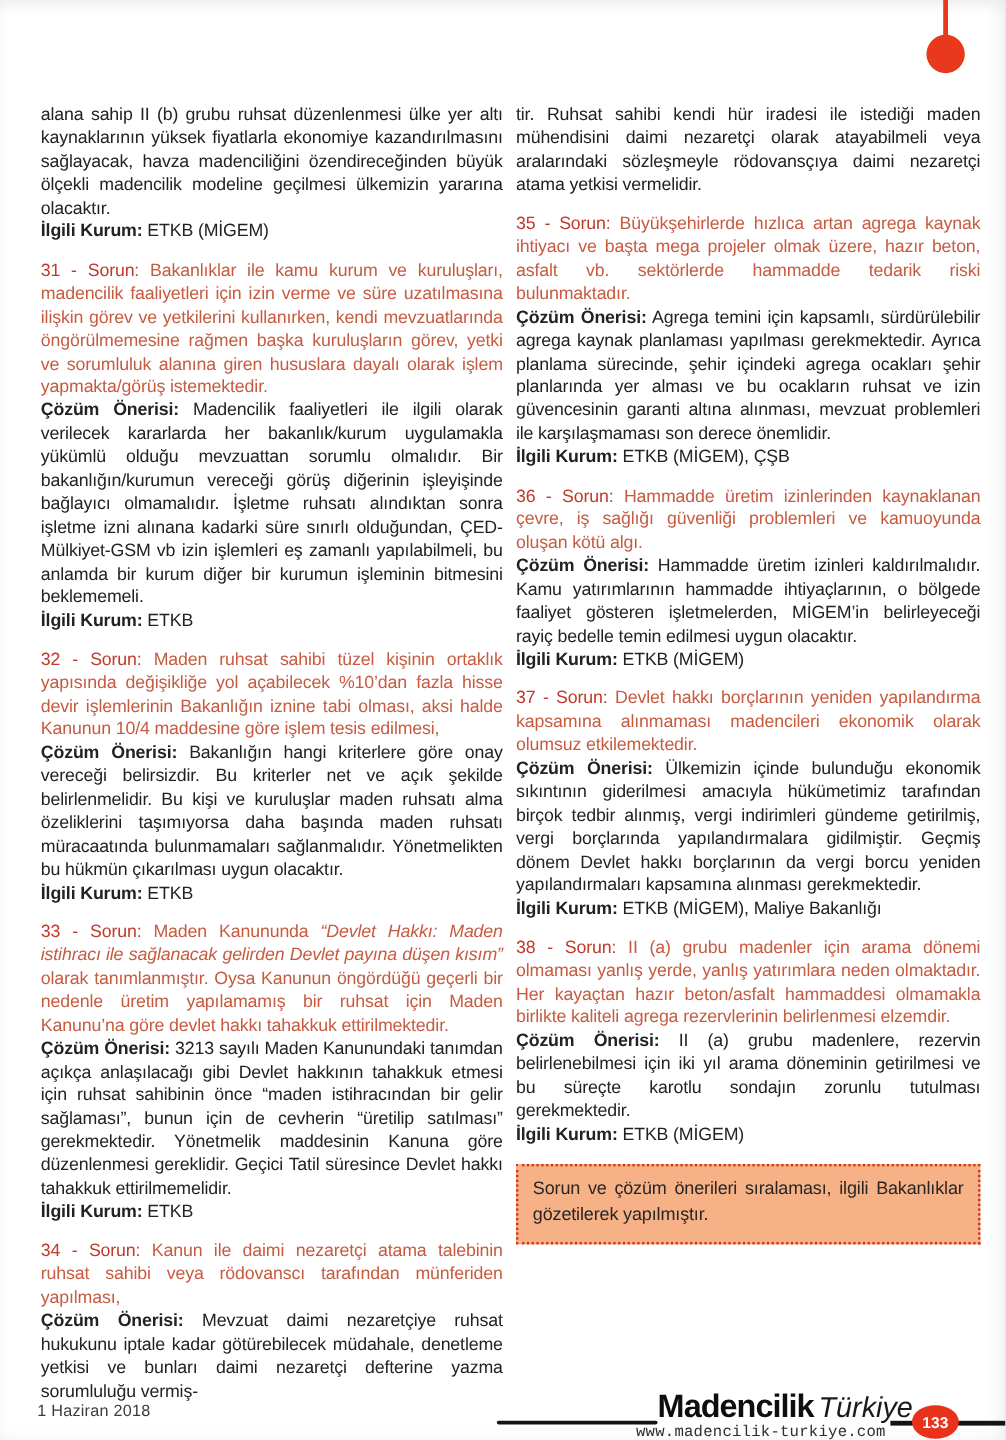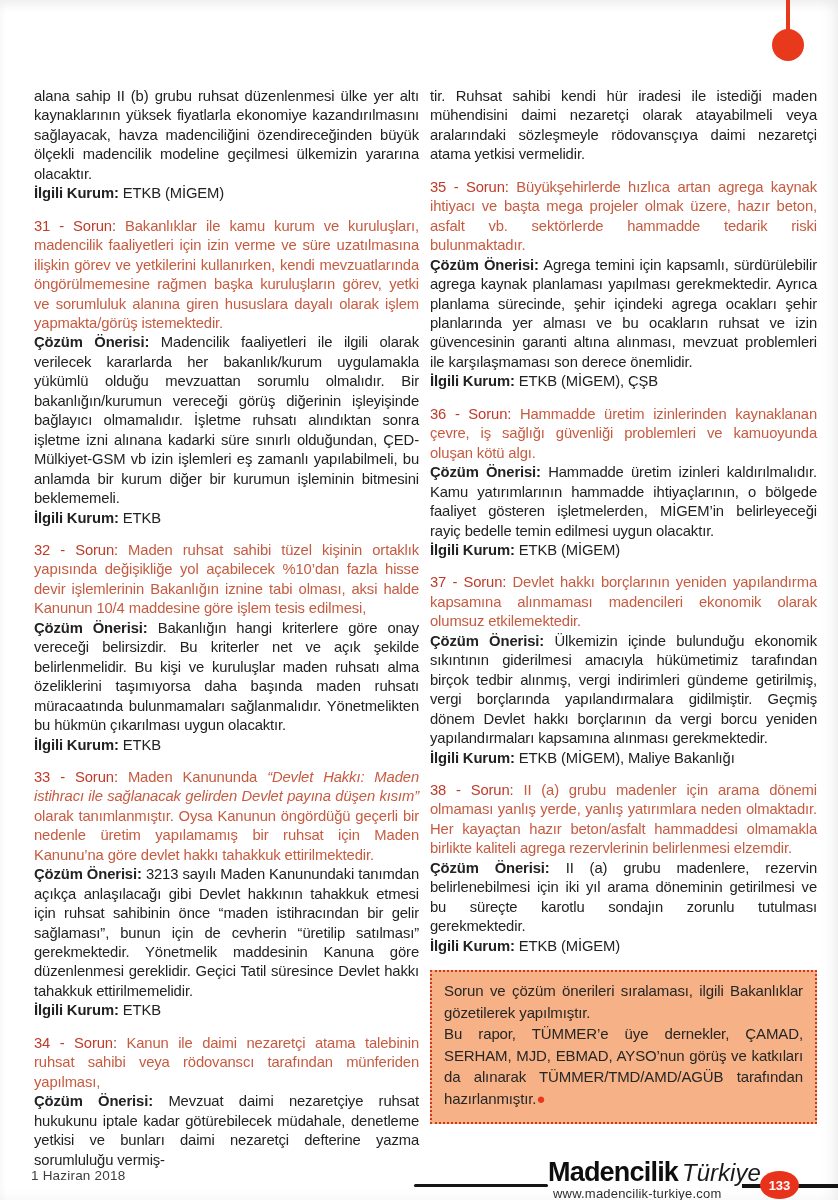--- a/index.html
+++ b/index.html
@@ -36,21 +36,21 @@
   
   .top-stem{position:absolute;left:786px;top:0;width:4px;height:32px;background:#e8391c;}
   .top-dot{position:absolute;left:772px;top:29px;width:32px;height:32px;border-radius:50%;background:#e8391c;}
   
   .footer-date{position:absolute;left:31px;top:1168px;font-size:13.5px;color:#3c3c3c;letter-spacing:.2px;}
   .footer-line-left{position:absolute;left:414px;top:1184px;width:134px;height:3px;background:#141414;border-radius:2px;}
   .footer-line-right{position:absolute;left:742px;top:1184px;width:96px;height:4px;background:#141414;}
   .logo{position:absolute;left:548px;top:1157px;white-space:nowrap;}
   .logo-main{font-weight:bold;font-size:27px;color:#0e0e0e;letter-spacing:-0.8px;}
   .logo-accent{font-family:Liberation Sans, sans-serif;font-style:italic;font-size:24px;color:#1a1a1a;margin-left:4px;}
-  .footer-url{position:absolute;left:553px;top:1186px;font-size:13px;color:#2e2e2e;letter-spacing:.2px;}
+  .footer-url{position:absolute;left:530px;top:1186px;font-size:13px;color:#2e2e2e;letter-spacing:.2px;font-family:Liberation Mono, monospace;}
   .badge{
     position:absolute;left:760px;top:1171px;width:39px;height:28px;
     background:#e8321b;border-radius:50%;
     display:flex;align-items:center;justify-content:center;
     color:#fff;font-size:13px;font-weight:bold;
   }
 </style>
 </head>
 <body>
 
@@ -99,21 +99,20 @@
         <p class="cozum"><span class="b">Çözüm Önerisi:</span><span> Ülkemizin içinde bulunduğu ekonomik sıkıntının giderilmesi amacıyla hükümetimiz tarafından birçok tedbir alınmış, vergi indirimleri gündeme getirilmiş, vergi borçlarında yapılandırmalara gidilmiştir. Geçmiş dönem Devlet hakkı borçlarının da vergi borcu yeniden yapılandırmaları kapsamına alınması gerekmektedir.</span></p>
         <p class="kurum"><span class="b">İlgili Kurum:</span><span> ETKB (MİGEM), Maliye Bakanlığı</span></p>
       </div>
       <div class="section">
         <p class="sorun"><span class="red-b">38 - Sorun:</span> <span class="red">II (a) grubu madenler için arama dönemi olmaması yanlış yerde, yanlış yatırımlara neden olmaktadır. Her kayaçtan hazır beton/asfalt hammaddesi olmamakla birlikte kaliteli agrega rezervlerinin belirlenmesi elzemdir.</span></p>
         <p class="cozum"><span class="b">Çözüm Önerisi:</span><span> II (a) grubu madenlere, rezervin belirlenebilmesi için iki yıl arama döneminin getirilmesi ve bu süreçte karotlu sondajın zorunlu tutulması gerekmektedir.</span></p>
         <p class="kurum"><span class="b">İlgili Kurum:</span><span> ETKB (MİGEM)</span></p>
       </div>
       <div class="note">
         <p>Sorun ve çözüm önerileri sıralaması, ilgili Bakanlıklar gözetilerek yapılmıştır.</p>
-        <p>Bu rapor, TÜMMER’e üye dernekler, ÇAMAD, SERHAM, MJD, EBMAD, AYSO’nun görüş ve katkıları da alınarak TÜMMER/TMD/AMD/AGÜB tarafından hazırlanmıştır.<span class="bullet">●</span></p>
       </div>
     </div>
 
   <div class="footer-date">1 Haziran 2018</div>
   <div class="footer-line-left"></div>
   <div class="footer-line-right"></div>
   <div class="logo">
     <span class="logo-main">Madencilik</span><span class="logo-accent">Türkiye</span>
   </div>
   <div class="footer-url">www.madencilik-turkiye.com</div>

